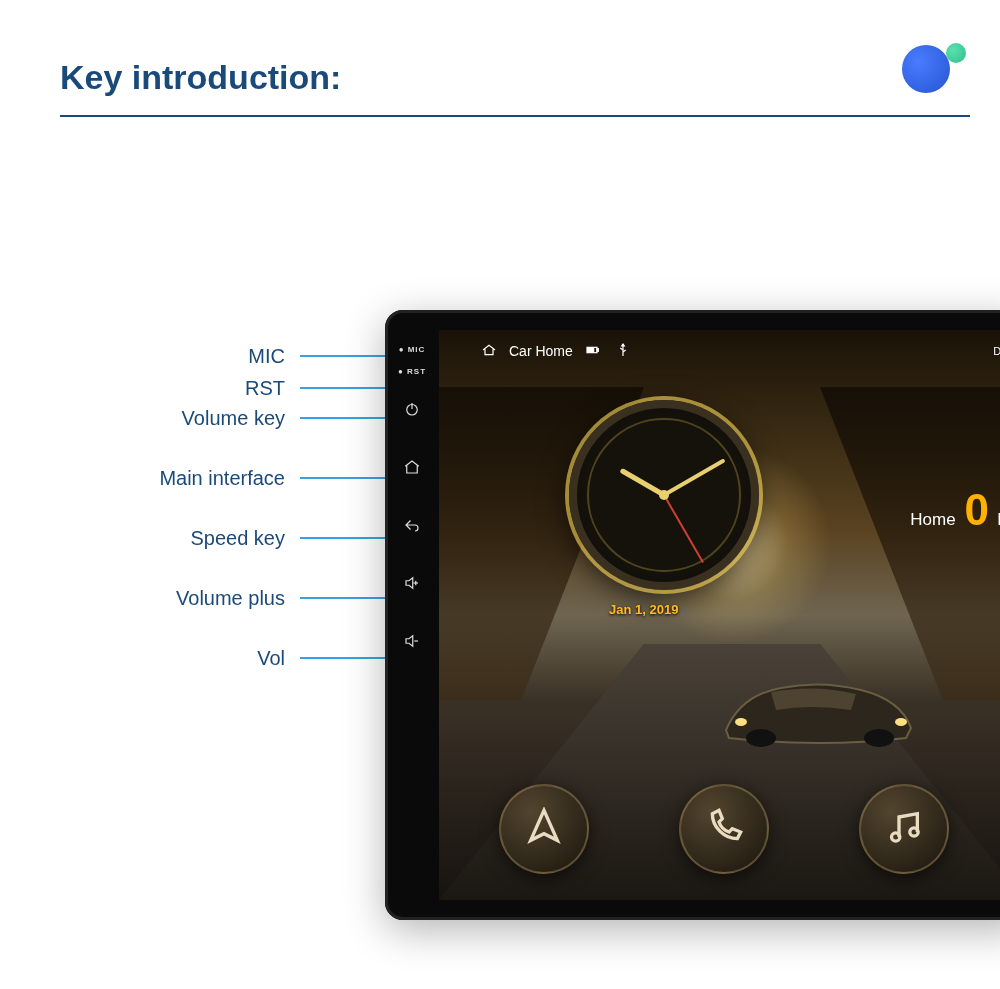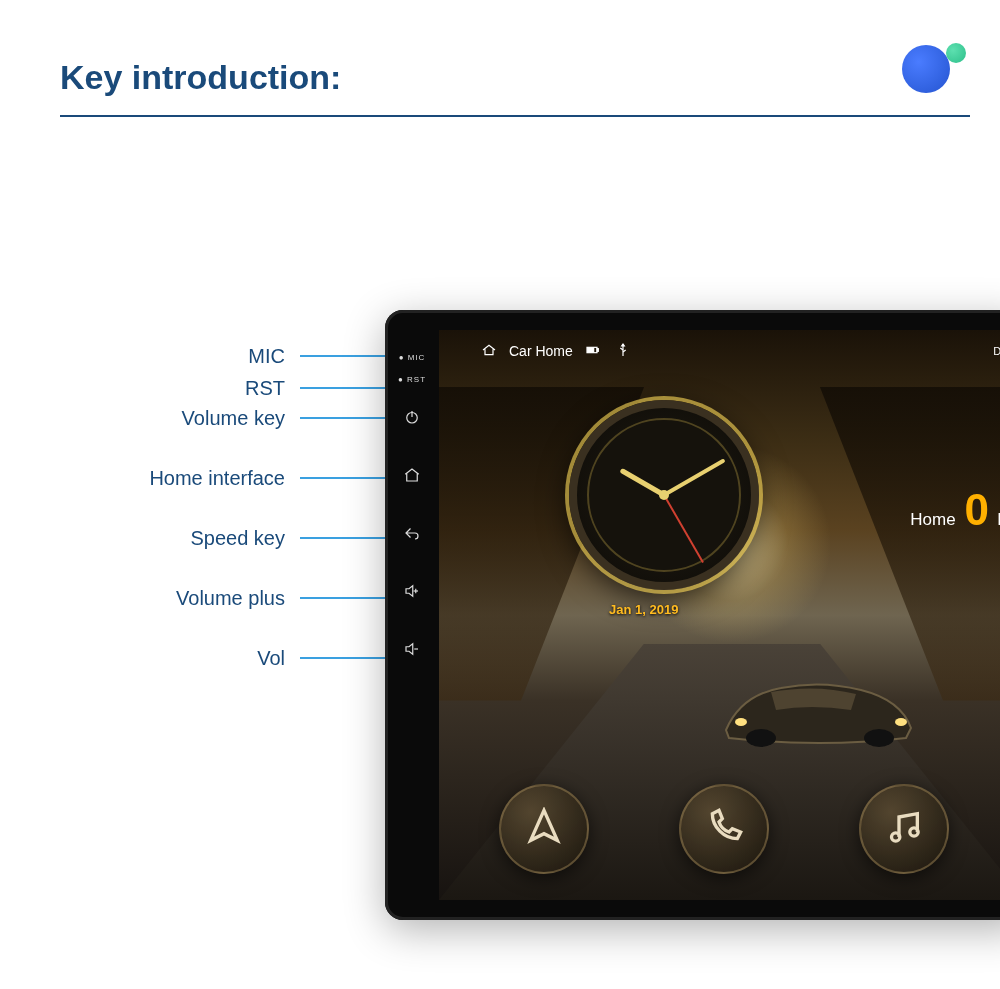--- a/index.html
+++ b/index.html
@@ -88,22 +88,23 @@
   }
   .bezel-left {
     position: absolute;
     left: 0;
     top: 0;
     width: 54px;
     height: 100%;
     display: flex;
     flex-direction: column;
     align-items: center;
-    padding-top: 36px;
+    padding-top: 28px;
     gap: 0;
+    font-weight: bold;
   }
   .bezel-label {
     color: #ddd;
     font-size: 8px;
     letter-spacing: 1px;
     display: flex;
     align-items: center;
     height: 22px;
   }
   .bezel-icon {
@@ -253,21 +254,21 @@
 </div>
 <div class="underline"></div>
 <div class="deco-circles">
   <span class="deco-big"></span><span class="deco-small"></span>
 </div>
 
 <div class="labels">
   <div class="label-row" style="top:0px">MIC</div>
   <div class="label-row" style="top:32px">RST</div>
   <div class="label-row" style="top:62px">Volume key</div>
-  <div class="label-row" style="top:122px">Home interface</div>
+  <div class="label-row" style="top:122px">Main interface</div>
   <div class="label-row" style="top:182px">Speed key</div>
   <div class="label-row" style="top:242px">Volume plus</div>
   <div class="label-row" style="top:302px">Vol</div>
 </div>
 
 <div class="label-line" style="top:355px; width:105px"></div>
 <div class="label-line" style="top:387px; width:105px"></div>
 <div class="label-line" style="top:417px; width:105px"></div>
 <div class="label-line" style="top:477px; width:105px"></div>
 <div class="label-line" style="top:537px; width:105px"></div>

